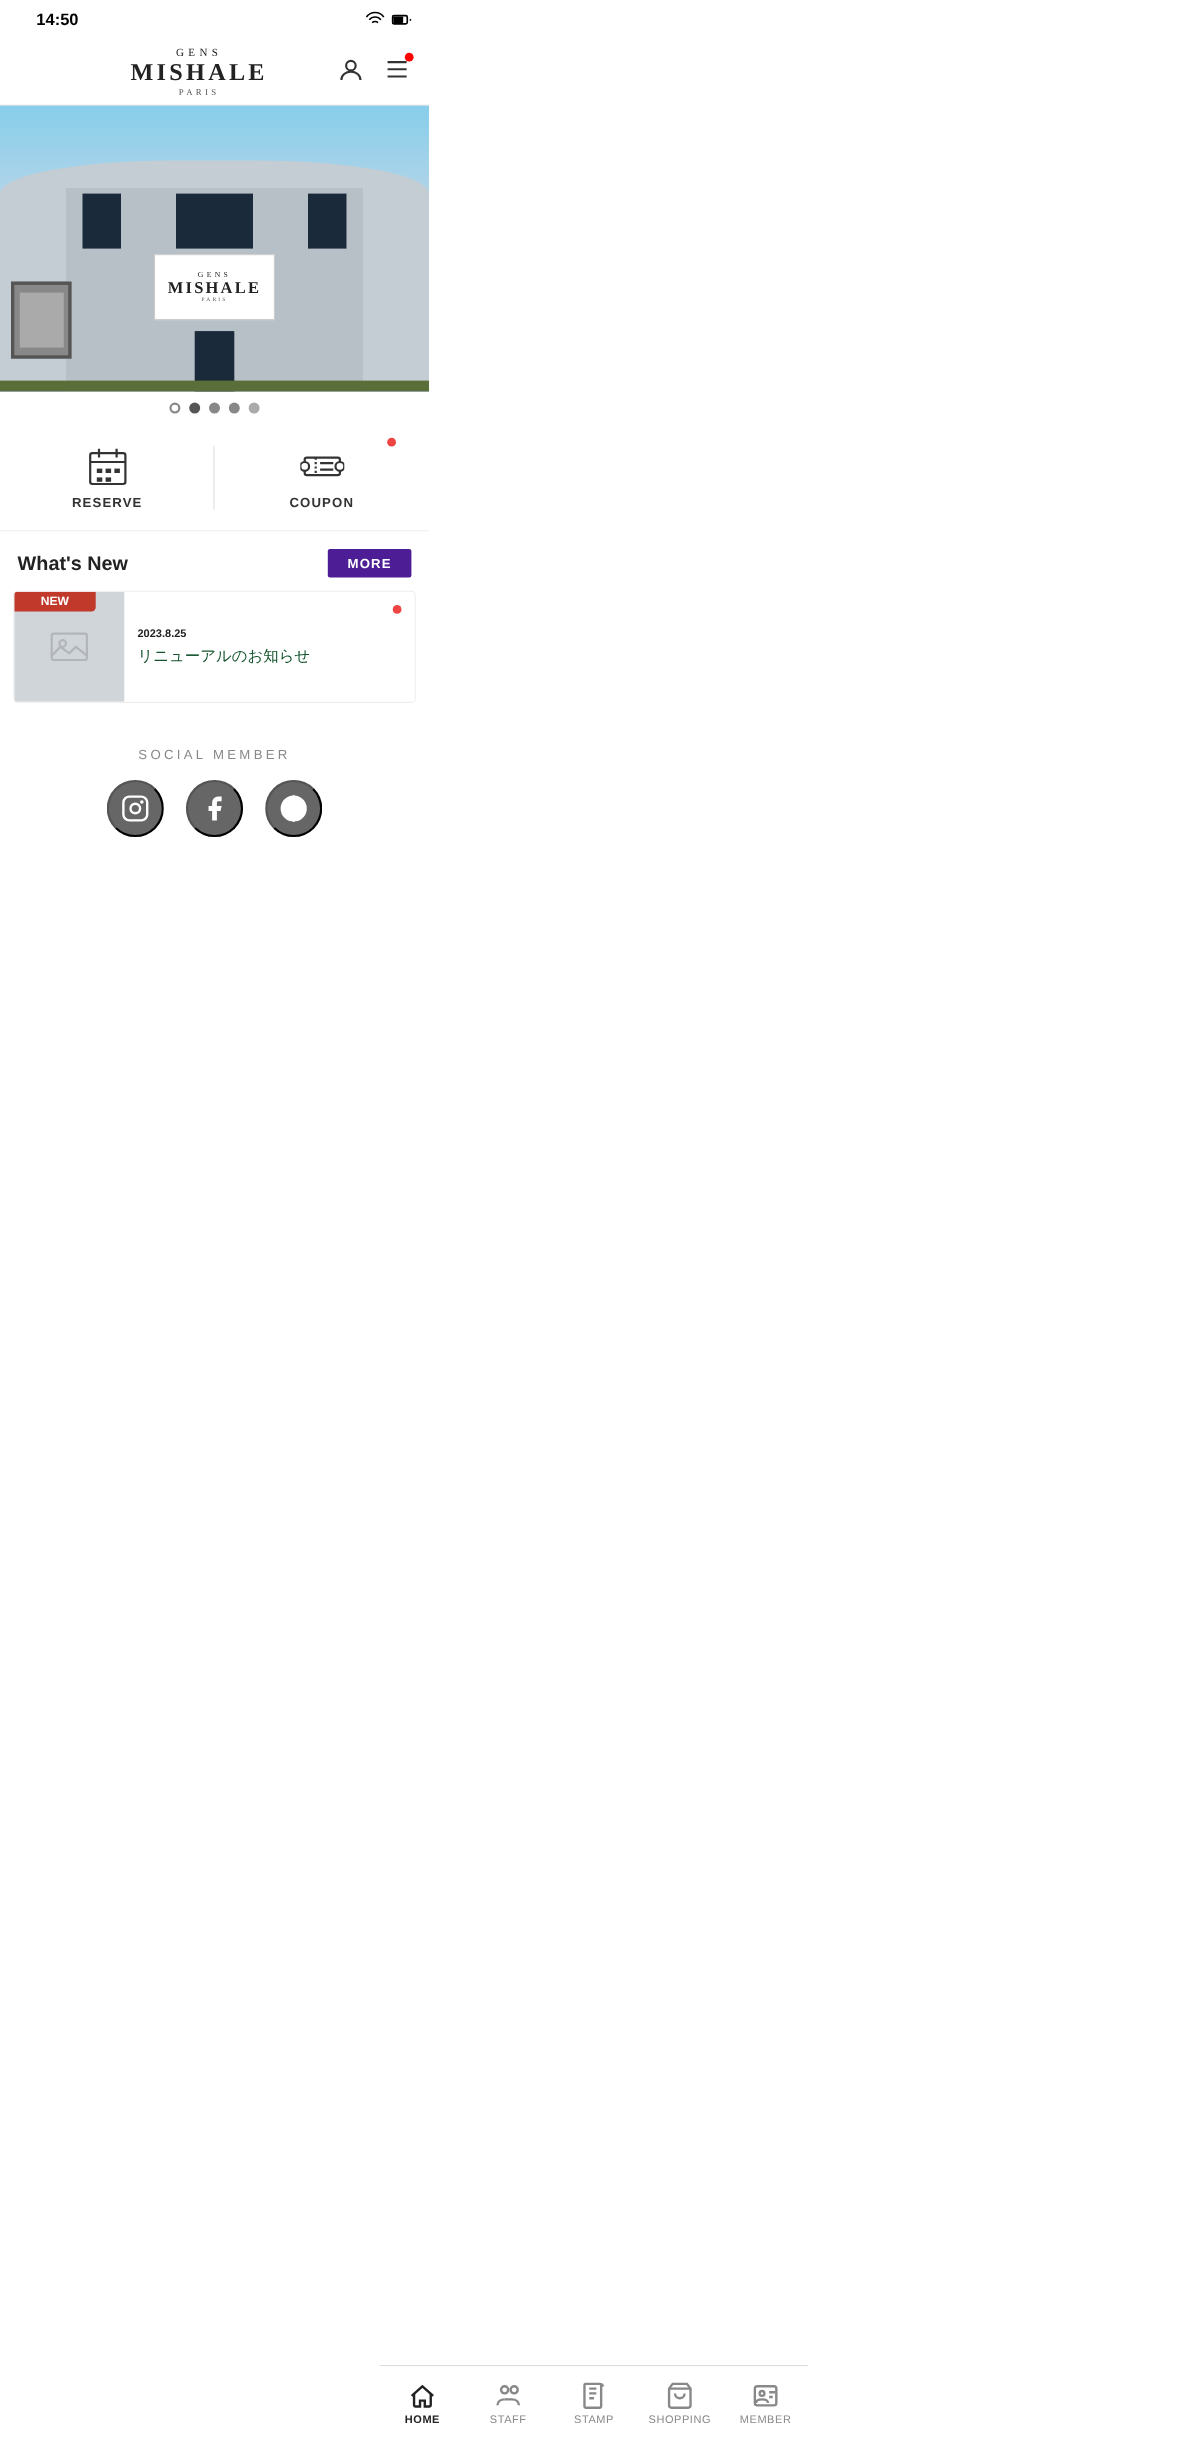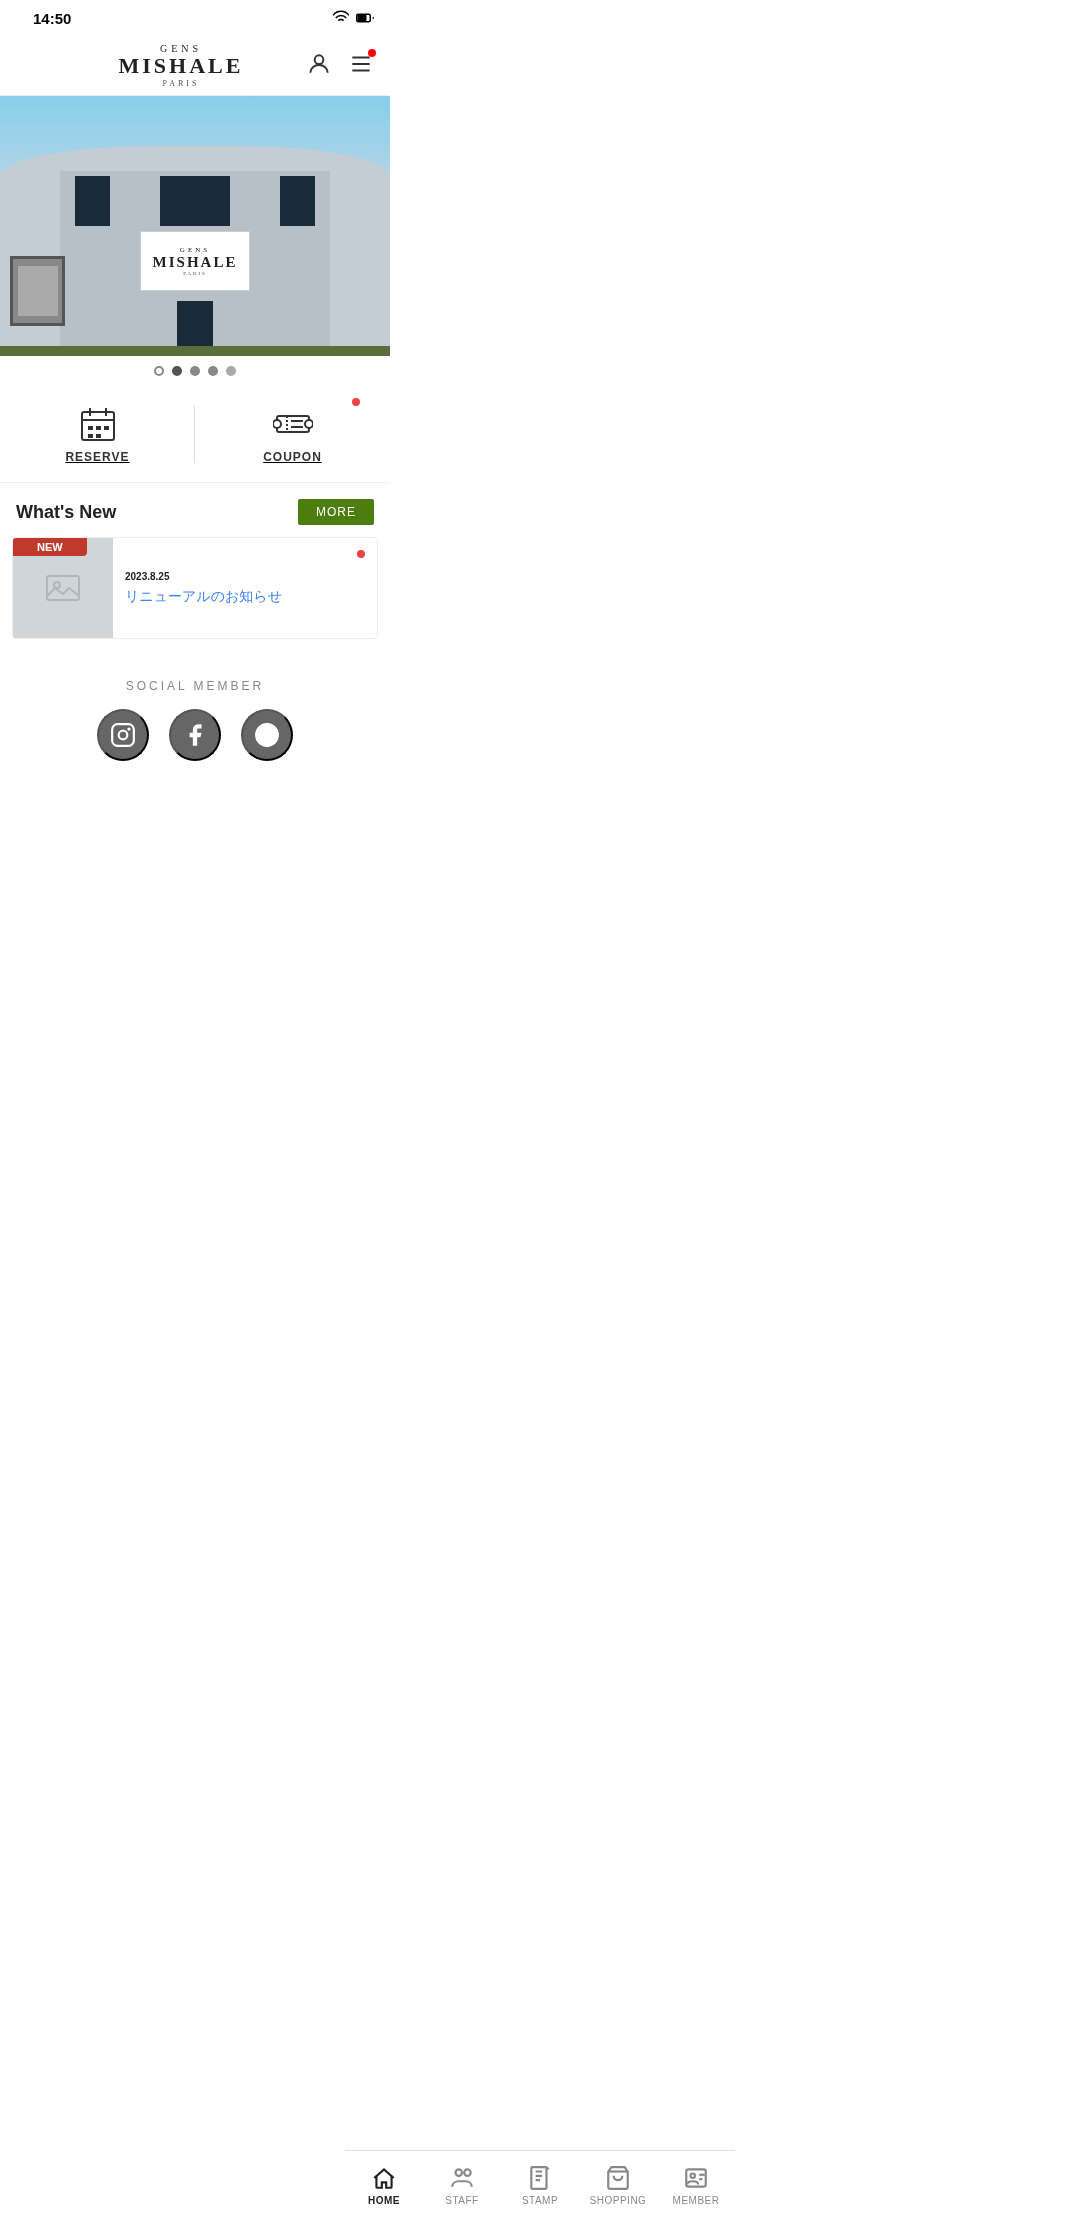--- a/index.html
+++ b/index.html
@@ -135,21 +135,20 @@
     }
     .quick-action-item {
       flex: 1;
       display: flex;
       flex-direction: column;
       align-items: center;
       justify-content: space-between;
       padding: 18px 0;
       cursor: pointer;
       position: relative;
-      text-decoration: underline;
     }
     .quick-action-item:not(:last-child)::after {
       content: '';
       position: absolute;
       right: 0;
       top: 20%;
       height: 60%;
       width: 1px;
       background: #ddd;
     }
@@ -180,26 +179,26 @@
       justify-content: space-between;
       align-items: center;
       padding: 16px 16px 12px;
     }
     .section-title {
       font-size: 18px;
       font-weight: 600;
       color: #222;
     }
     .more-btn {
-      background: #4d7c0f;
+      background: #4c1d95;
       color: #fff;
       border: none;
       padding: 6px 18px;
       font-size: 12px;
-      font-weight: 400;
+      font-weight: 700;
       letter-spacing: 1px;
       cursor: pointer;
       border-radius: 2px;
     }
 
     
     .news-card {
       display: flex;
       align-items: center;
       margin: 0 12px 16px;
@@ -239,21 +238,21 @@
       flex: 1;
     }
     .news-date {
       font-size: 10px;
       font-weight: 600;
       color: #222;
       margin-bottom: 6px;
     }
     .news-text {
       font-size: 14px;
-      color: #3b82f6;
+      color: #14532d;
     }
     .news-dot {
       position: absolute;
       top: 12px;
       right: 12px;
       width: 8px;
       height: 8px;
       background: #e44;
       border-radius: 50%;
     }

